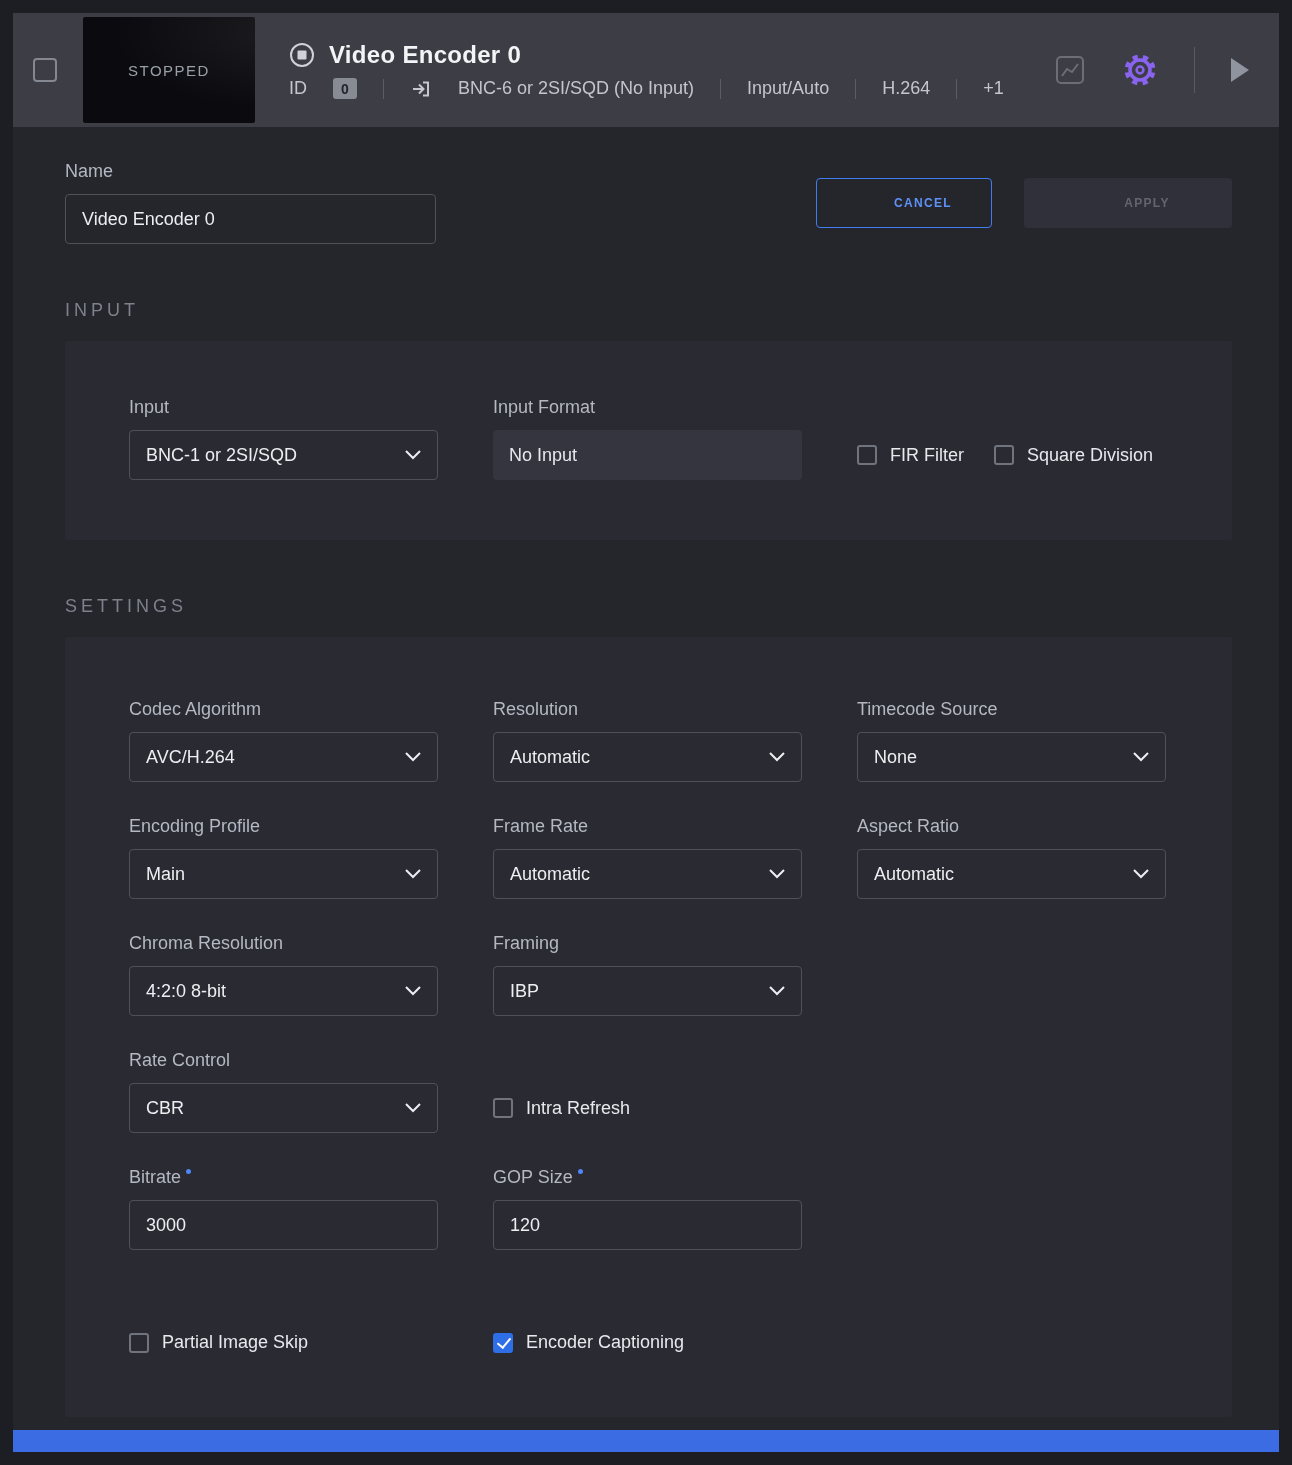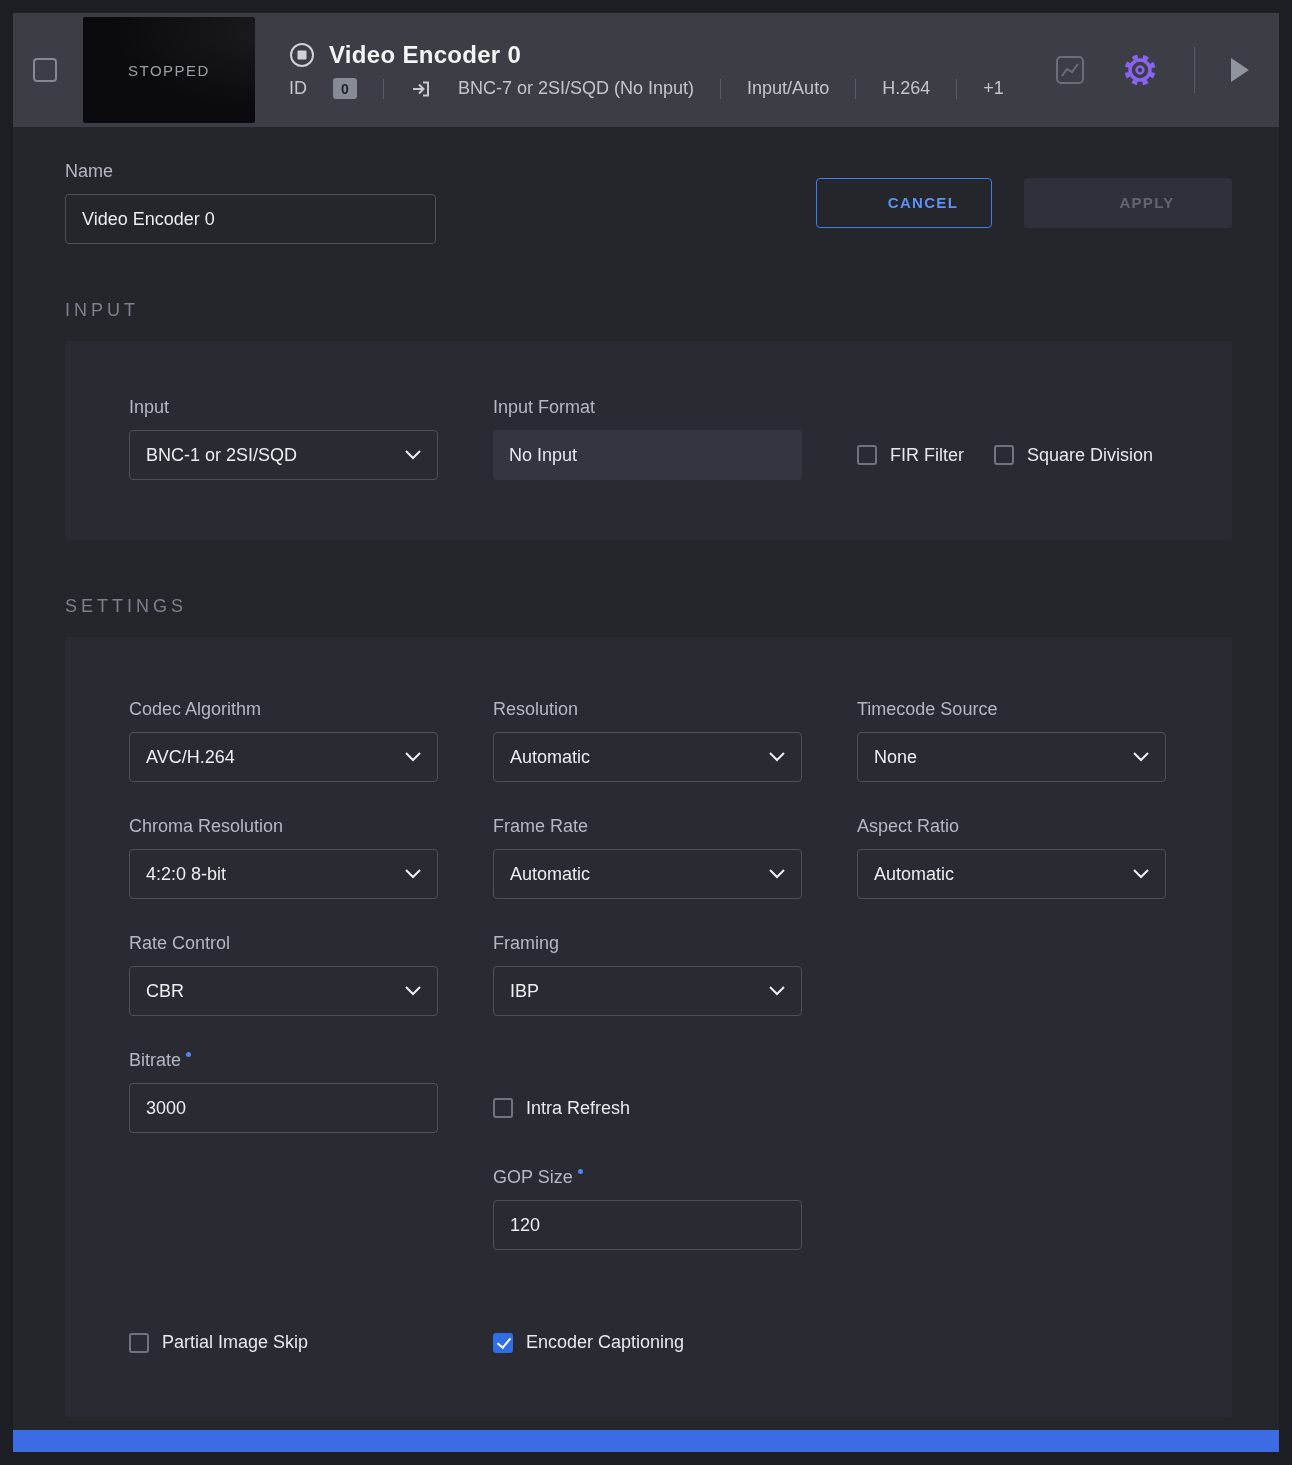--- a/index.html
+++ b/index.html
@@ -27,21 +27,21 @@
 
   
   .content { flex:1; padding:34px 47px 0 52px; overflow:hidden; }
   .field label { display:block; margin-bottom:12px; font-size:18px; color:#b3b8c2; }
   .text-input, .select { width:100%; height:50px; border:1px solid #50505b; border-radius:4px; background:transparent; color:#eceef1; font-size:18px; padding:0 16px; font-family:inherit; }
   .select { display:flex; align-items:center; justify-content:space-between; cursor:pointer; }
 
   .name-row { display:flex; align-items:center; justify-content:space-between; }
   .name-field { width:371px; }
   .actions { display:flex; gap:32px; }
-  .btn { height:50px; border-radius:4px; font-size:15px; font-weight:700; letter-spacing:1.3px; font-family:inherit;padding-left:44px; }
+  .btn { height:50px; border-radius:4px; font-size:12px; font-weight:700; letter-spacing:1.3px; font-family:inherit;padding-left:44px; }
   .btn.cancel { width:176px; background:transparent; border:1px solid #3f7df0; color:#5d92f6; cursor:pointer; }
   .btn.apply { width:208px; background:#30303a; border:1px solid transparent; color:#64646f; cursor:default; }
 
   .section-heading { font-size:18px; font-weight:normal; letter-spacing:4px; color:#7d818c; margin:56px 0 20px 0; }
 
   .panel { background:#2a2a32; border-radius:2px; padding:56px 64px 60px 64px; }
   .settings-panel { padding:62px 64px 64px 64px; }
   .grid { display:grid; grid-template-columns:309px 309px 309px; column-gap:55px; }
   .fld { margin-bottom:34px; }
   .col > .fld:last-child { margin-bottom:0; }
@@ -88,21 +88,21 @@
           <span>ID</span>
           <span class="id-badge">0</span>
           <span class="sep"></span>
           <span class="icon-btn" style="padding:0">
             <svg width="22" height="22" viewBox="0 0 22 22" fill="none" stroke="#c6c9cf" stroke-width="2">
               <path d="M13 4.5 h5 v13 h-5"></path>
               <path d="M3 11 h10"></path>
               <path d="M9 6.5 L13.5 11 L9 15.5"></path>
             </svg>
           </span>
-          <span>BNC-7 or 2SI/SQD (No Input)</span>
+          <span>BNC-6 or 2SI/SQD (No Input)</span>
           <span class="sep"></span>
           <span>Input/Auto</span>
           <span class="sep"></span>
           <span>H.264</span>
           <span class="sep"></span>
           <span>+1</span>
         </div>
       </div>
 
       <div class="header-actions">
@@ -180,20 +180,29 @@
             <div class="field fld">
               <label>Codec Algorithm</label>
               <div class="select">
                 <span>AVC/H.264</span>
                 <svg width="16" height="10" viewBox="0 0 16 10" fill="none" stroke="#eceef1" stroke-width="2">
                     <polyline points="1,1 8,8 15,1"></polyline>
                   </svg>
               </div>
             </div>
             <div class="field fld">
+              <label>Encoding Profile</label>
+              <div class="select">
+                <span>Main</span>
+                <svg width="16" height="10" viewBox="0 0 16 10" fill="none" stroke="#eceef1" stroke-width="2">
+                    <polyline points="1,1 8,8 15,1"></polyline>
+                  </svg>
+              </div>
+            </div>
+            <div class="field fld">
               <label>Chroma Resolution</label>
               <div class="select">
                 <span>4:2:0 8-bit</span>
                 <svg width="16" height="10" viewBox="0 0 16 10" fill="none" stroke="#eceef1" stroke-width="2">
                     <polyline points="1,1 8,8 15,1"></polyline>
                   </svg>
               </div>
             </div>
             <div class="field fld">
               <label>Rate Control</label>

